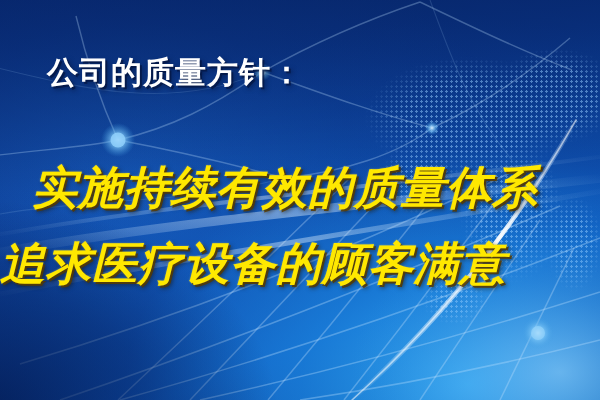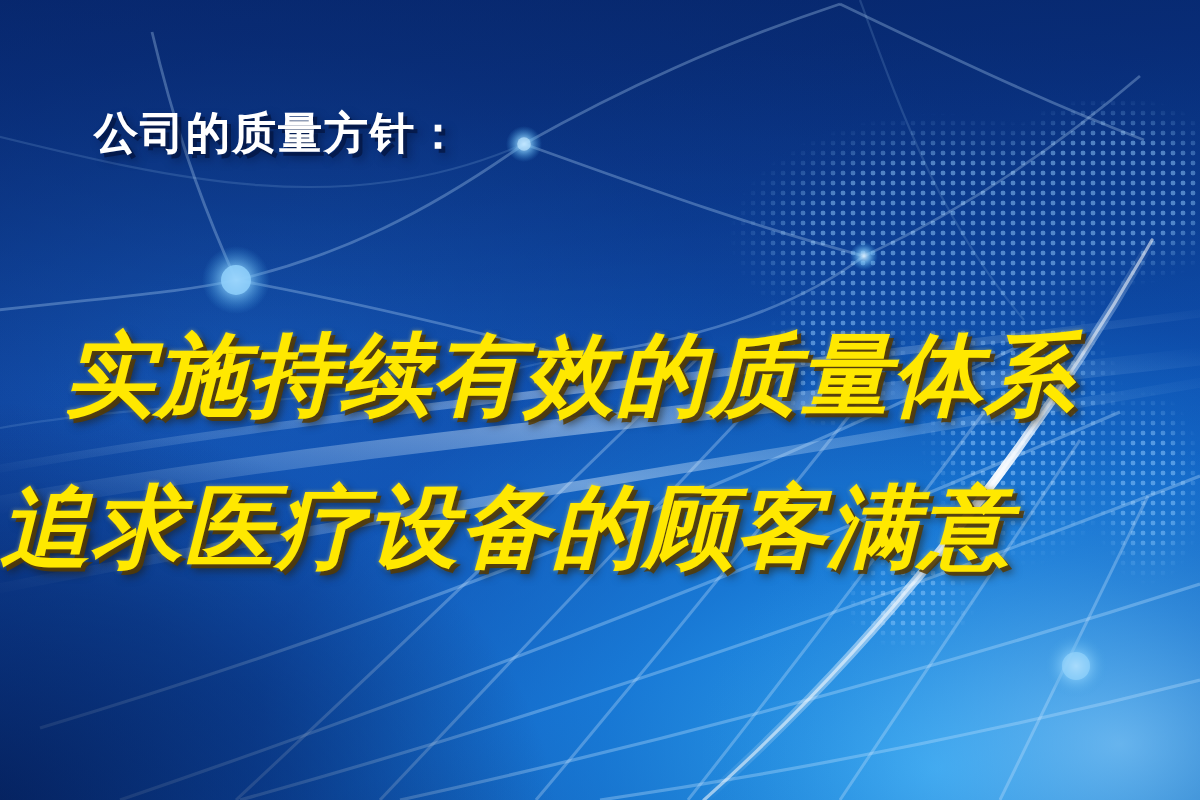--- a/index.html
+++ b/index.html
@@ -83,21 +83,21 @@
       radial-gradient(ellipse 40px 30px at 455px 300px, #000 0%, #000 42%, rgba(0,0,0,0) 84%);
   }
 
   #bg-svg { position:absolute; inset:0; }
 
   
   #policy-title {
     position: absolute;
     left: 47px;
     top: 52px;
-    font-size: 22px;
+    font-size: 31px;
     font-weight: bold;
     color: #ffffff;
     letter-spacing: 1px;
     white-space: nowrap;
     text-shadow:
        2px 2px 0 rgba(4,22,66,0.75),
        3px 3px 5px rgba(2,14,48,0.55);
   }
 
   #policy-lines {

